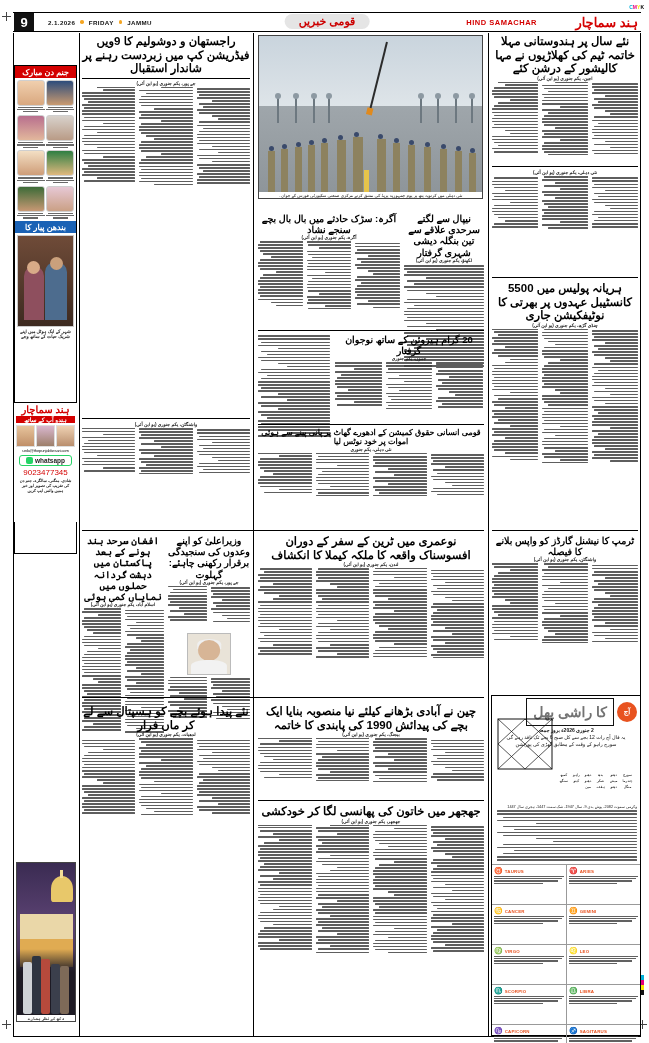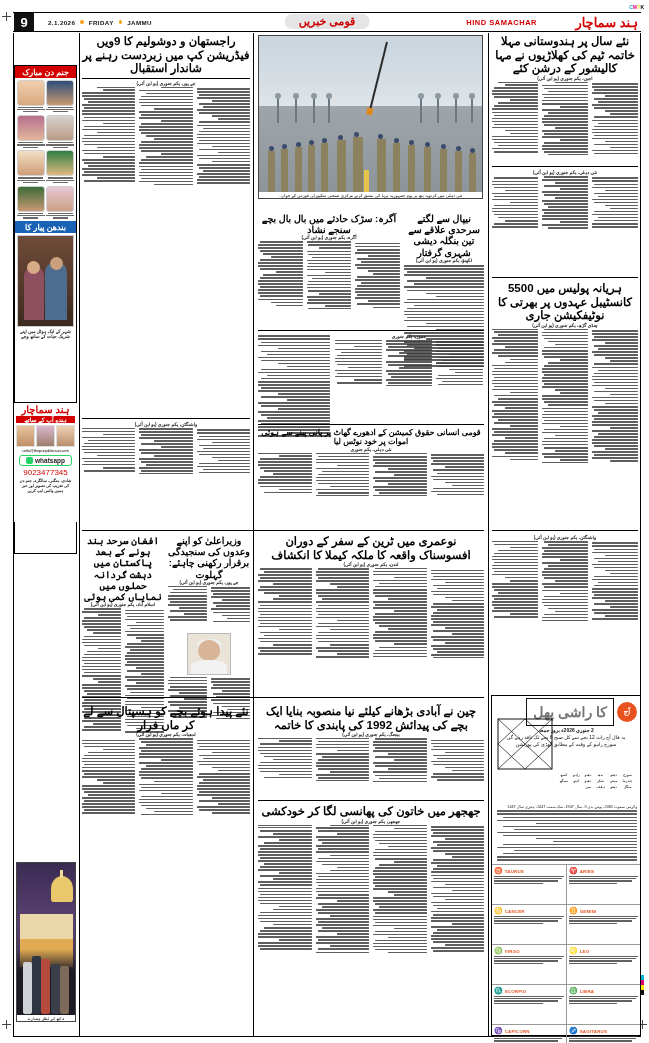--- a/index.html
+++ b/index.html
@@ -551,20 +551,21 @@
         <i></i>
         <i></i>
         <i></i>
         <i></i>
     </div>
   </div>
 
   <div class="rule-h" style="left:258px;top:330px;width:226px;"></div>
 
   <div class="col" style="left:335px;top:334px;width:148px;">
+    <div class="hl hl-md">20 گرام ہیروئن کے ساتھ نوجوان گرفتار</div>
     <div class="byline">جموں، یکم جنوری</div>
     <div class="body-txt" style="height:82px;column-count:3;column-gap:4px;">
       <i></i>
         <i></i>
         <i></i>
         <i></i>
         <i></i>
         <i></i>
         <i></i>
         <i></i>
@@ -1124,21 +1125,21 @@
         <i></i>
         <i></i>
       <i></i>
         <i></i>
         <i></i>
         <i></i>
     </div>
   </div>
 
   <div class="col" style="left:258px;top:705px;width:226px;">
-    <div class="hl hl-lg">چین نے آبادی بڑھانے کیلئے نیا منصوبہ بنایا ایک بچے کی پیدائش 1992 کی پابندی کا خاتمہ</div>
+    <div class="hl hl-lg">چین نے آبادی بڑھانے کیلئے نیا منصوبہ بنایا ایک بچے کی پیدائش 1990 کی پابندی کا خاتمہ</div>
     <div class="byline">بیجنگ، یکم جنوری (یو این آئی)</div>
     <div class="body-txt" style="height:72px;column-count:4;column-gap:4px;">
       <i></i>
         <i></i>
         <i></i>
         <i></i>
         <i></i>
         <i></i>
         <i></i>
         <i></i>
@@ -1659,20 +1660,21 @@
         <i></i>
         <i></i>
         <i></i>
         <i></i>
     </div>
   </div>
 
   <div class="rule-h" style="left:492px;top:530px;width:146px;"></div>
 
   <div class="col" style="left:492px;top:535px;width:146px;">
+    <div class="hl hl-md">ٹرمپ کا نیشنل گارڈز کو واپس بلانے کا فیصلہ</div>
     <div class="byline">واشنگٹن، یکم جنوری (یو این آئی)</div>
     <div class="body-txt" style="height:130px;column-count:3;column-gap:4px;">
       <i></i>
         <i></i>
         <i></i>
         <i></i>
         <i></i>
         <i></i>
         <i></i>
         <i></i>

